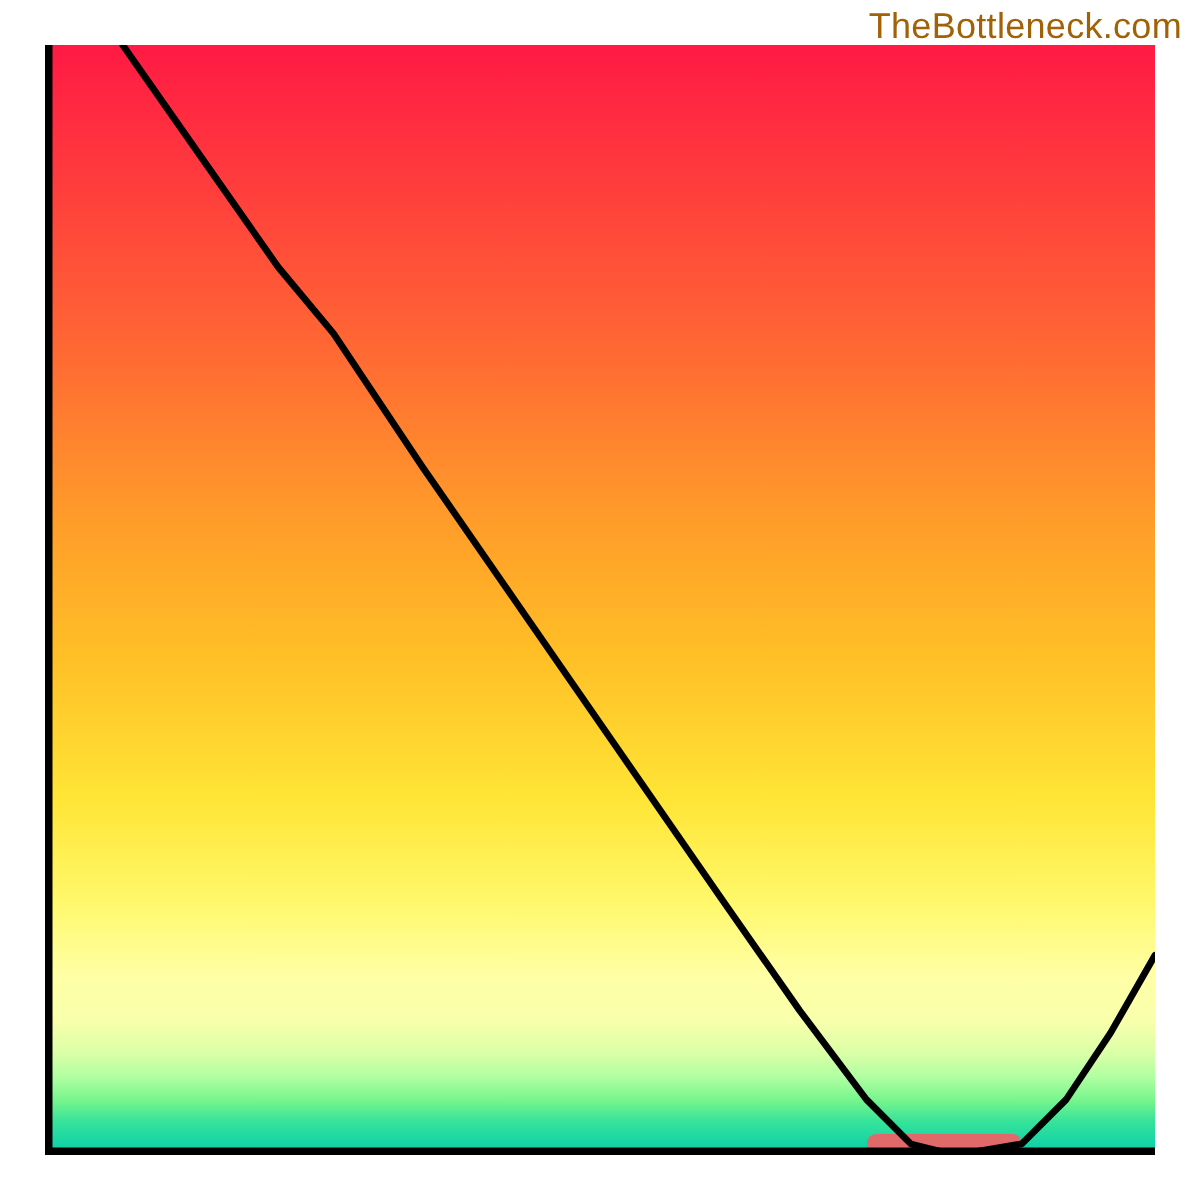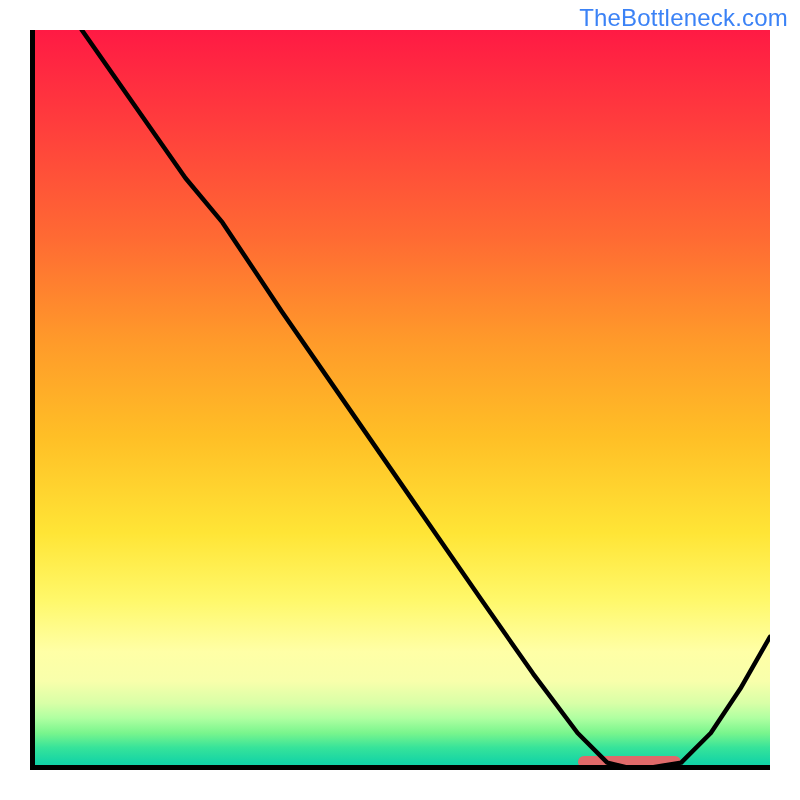--- a/index.html
+++ b/index.html
@@ -12,21 +12,21 @@
   }
   .stage {
     position: relative;
     width: 800px;
     height: 800px;
   }
   .watermark {
     position: absolute;
     top: 4px;
     right: 12px;
-    color: #3b82f6;
+    color: #a16207;
     font-size: 24px;
     font-weight: 500;
     letter-spacing: 0.2px;
     font-family: Arial, Helvetica, sans-serif;
     z-index: 30;
   }
   .plot-outer {
     position: absolute;
     left: 30px;
     top: 30px;

